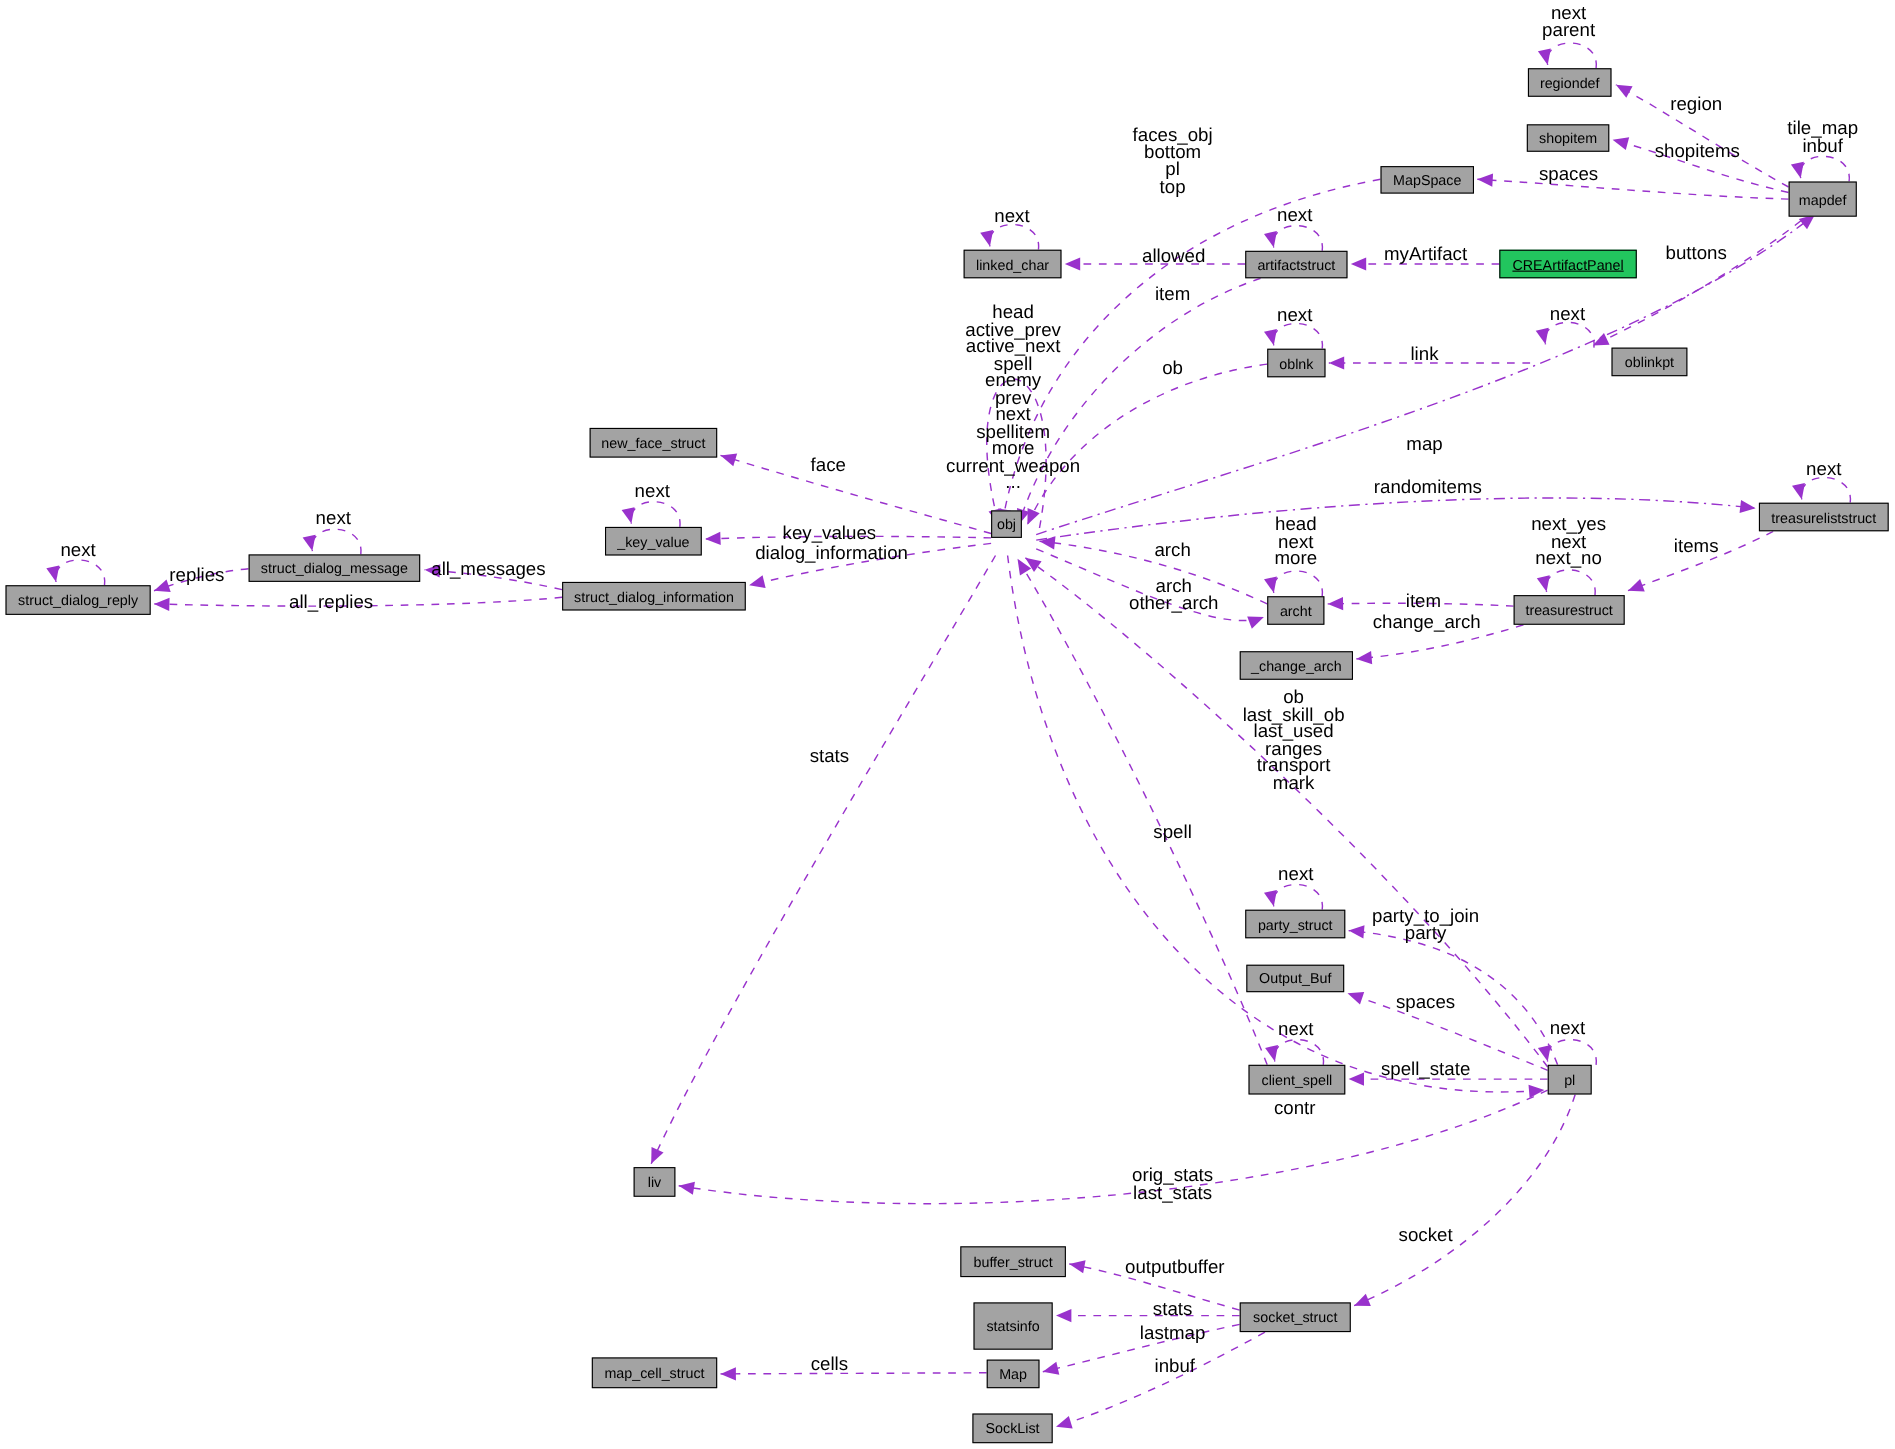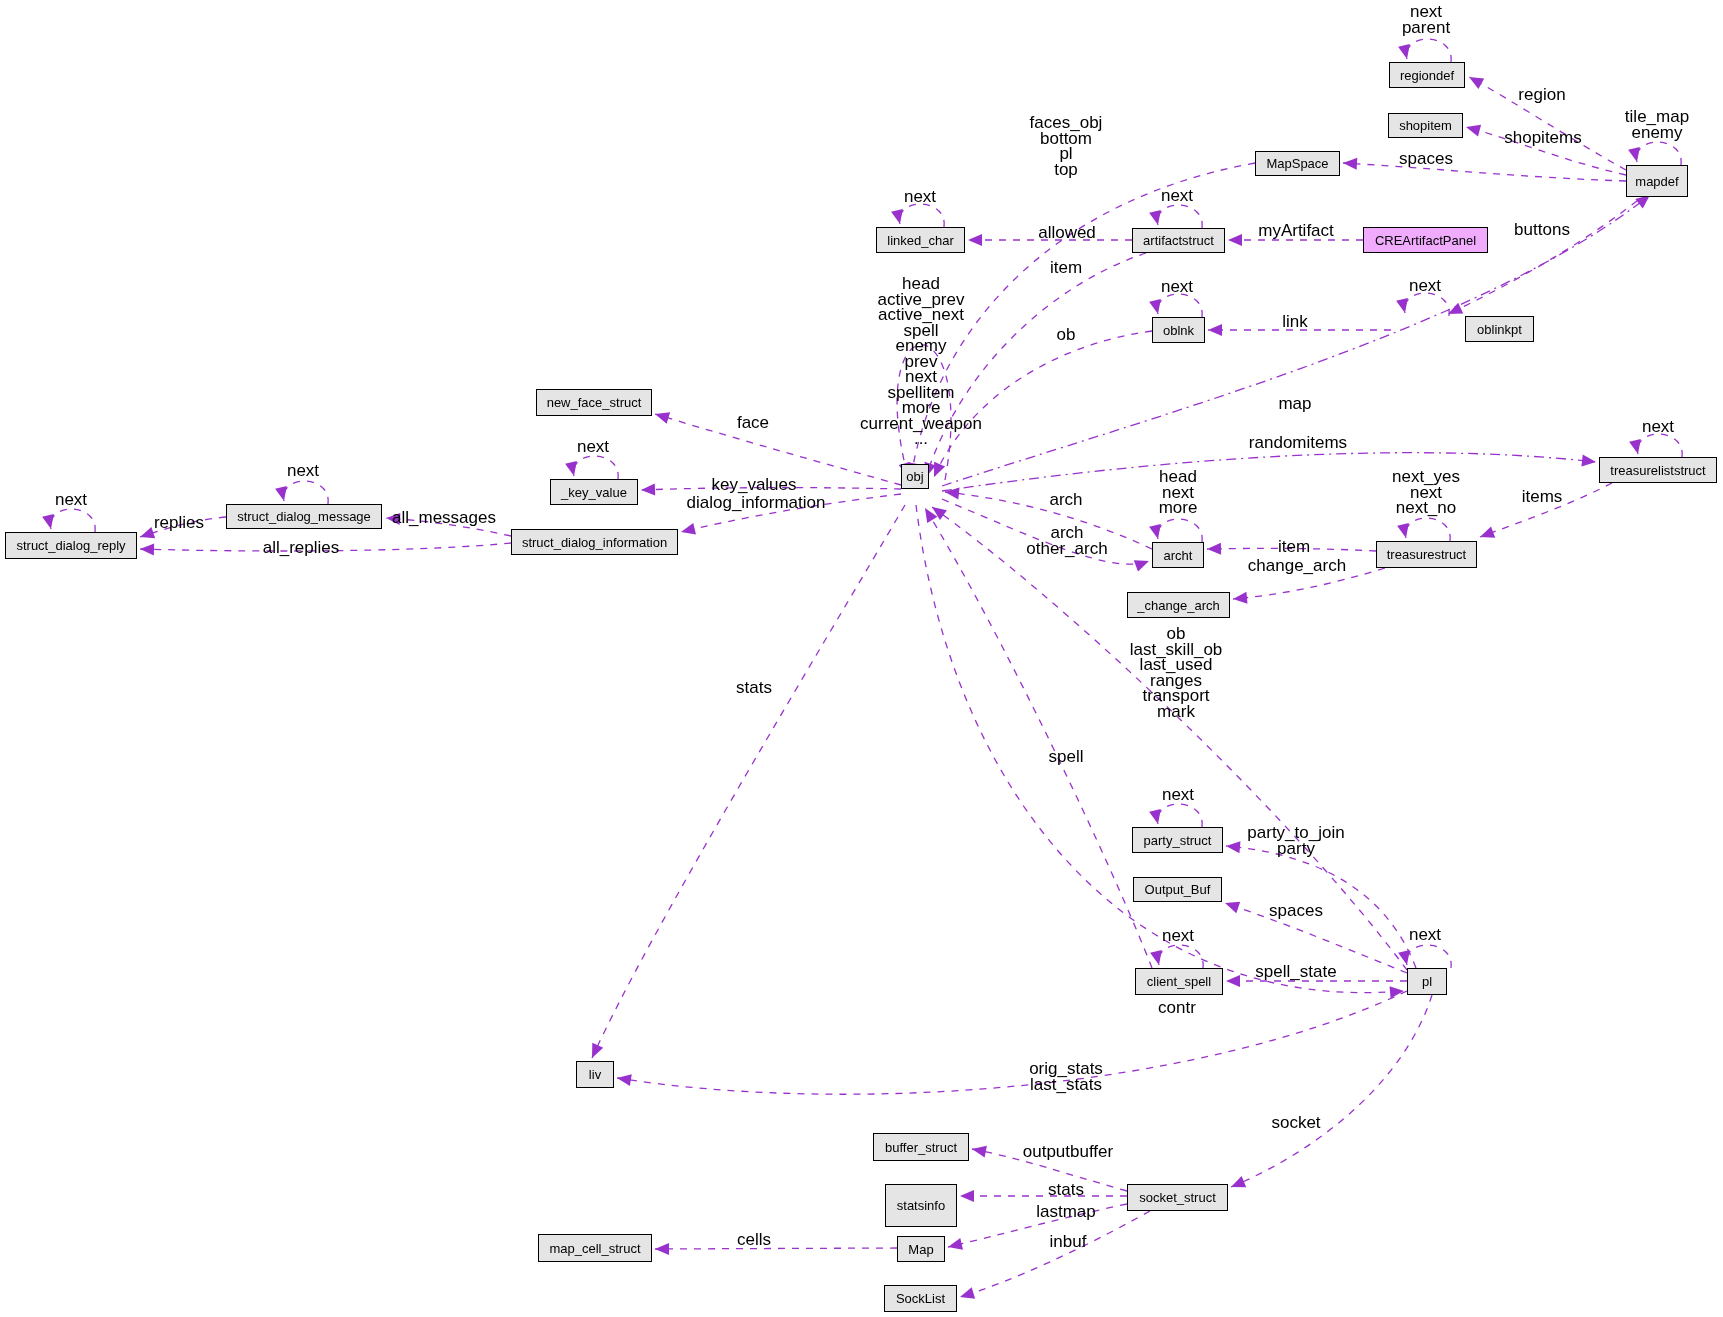--- a/index.html
+++ b/index.html
@@ -4,25 +4,25 @@
 <style>
   html,body{margin:0;padding:0;background:#ffffff;}
   #canvas{
     position:relative;width:1723px;height:1317px;background:#ffffff;overflow:hidden;
     font-family:"Liberation Sans","DejaVu Sans",sans-serif;color:#000;
   }
   #edges{position:absolute;left:0;top:0;width:1723px;height:1317px;}
   .edge{fill:none;stroke:#9932CC;stroke-width:1.3;stroke-dasharray:7 7;}
   .edge.dashdot{stroke-dasharray:10 5 2 5;}
   .node{
-    position:absolute;border:1px solid #000;background:#e5e5e5;
+    position:absolute;border:1px solid #000;background:#a3a3a3;
     display:flex;align-items:center;justify-content:center;
     font-size:13px;white-space:nowrap;box-sizing:border-box;cursor:pointer;
   }
-  .node.hl{background:#f0abfc;cursor:default;}
+  .node.hl{background:#22c55e;cursor:default;text-decoration:underline;}
   .elabel{
     position:absolute;font-size:17px;line-height:15.5px;text-align:center;
     white-space:pre-line;transform:translateX(-50%);
   }
 </style>
 </head>
 <body>
 
 <div id="canvas">
 
@@ -117,21 +117,21 @@
   <div class="node" style="left:885px;top:1184px;width:72px;height:43px">statsinfo</div>
   <div class="node" style="left:1127px;top:1184px;width:101px;height:27px">socket_struct</div>
   <div class="node" style="left:897px;top:1236px;width:48px;height:26px">Map</div>
   <div class="node" style="left:538px;top:1234px;width:114px;height:28px">map_cell_struct</div>
   <div class="node" style="left:884px;top:1285px;width:73px;height:27px">SockList</div>
 
   <div class="elabel" style="left:1426px;top:4px">next
 parent</div>
   <div class="elabel" style="left:1542px;top:87px">region</div>
   <div class="elabel" style="left:1657px;top:109px">tile_map
-enemy</div>
+inbuf</div>
   <div class="elabel" style="left:1543px;top:130px">shopitems</div>
   <div class="elabel" style="left:1426px;top:151px">spaces</div>
   <div class="elabel" style="left:1066px;top:115px">faces_obj
 bottom
 pl
 top</div>
   <div class="elabel" style="left:920px;top:189px">next</div>
   <div class="elabel" style="left:1067px;top:225px">allowed</div>
   <div class="elabel" style="left:1177px;top:188px">next</div>
   <div class="elabel" style="left:1296px;top:223px">myArtifact</div>

